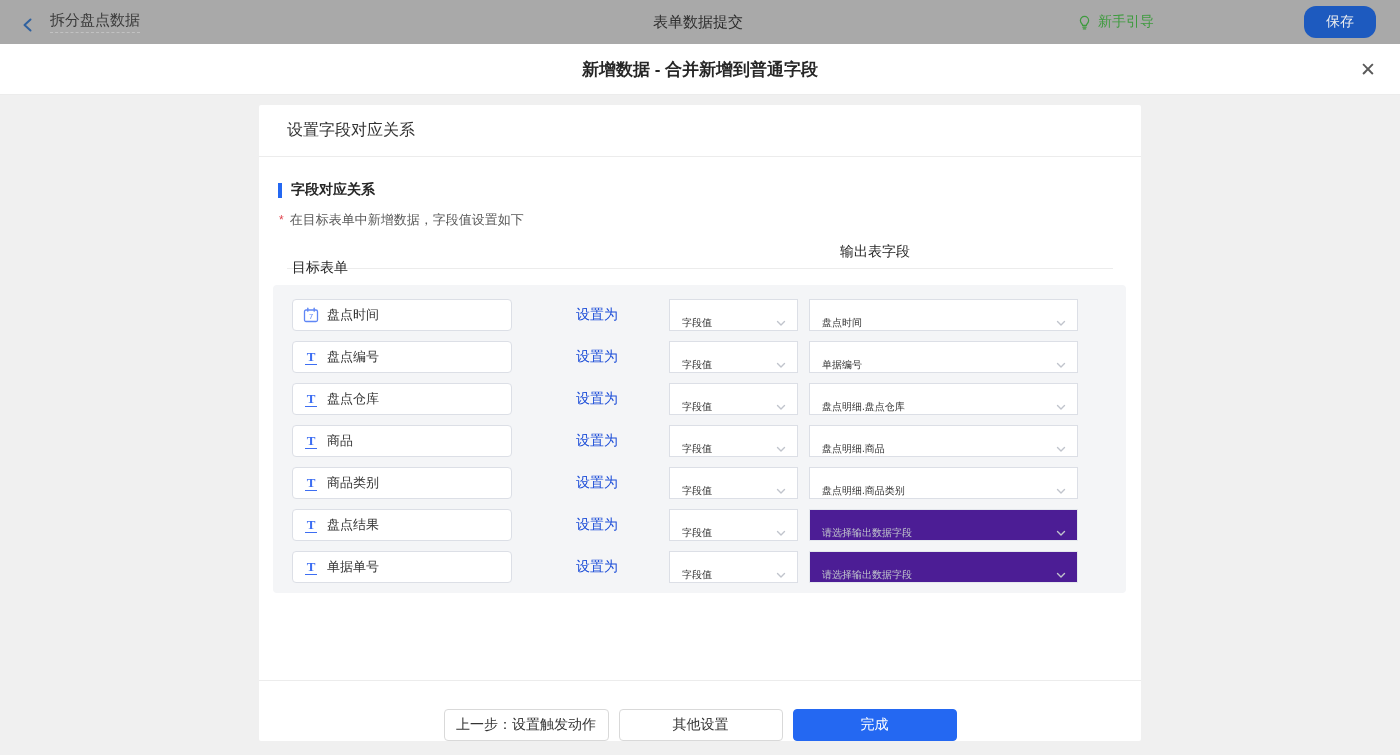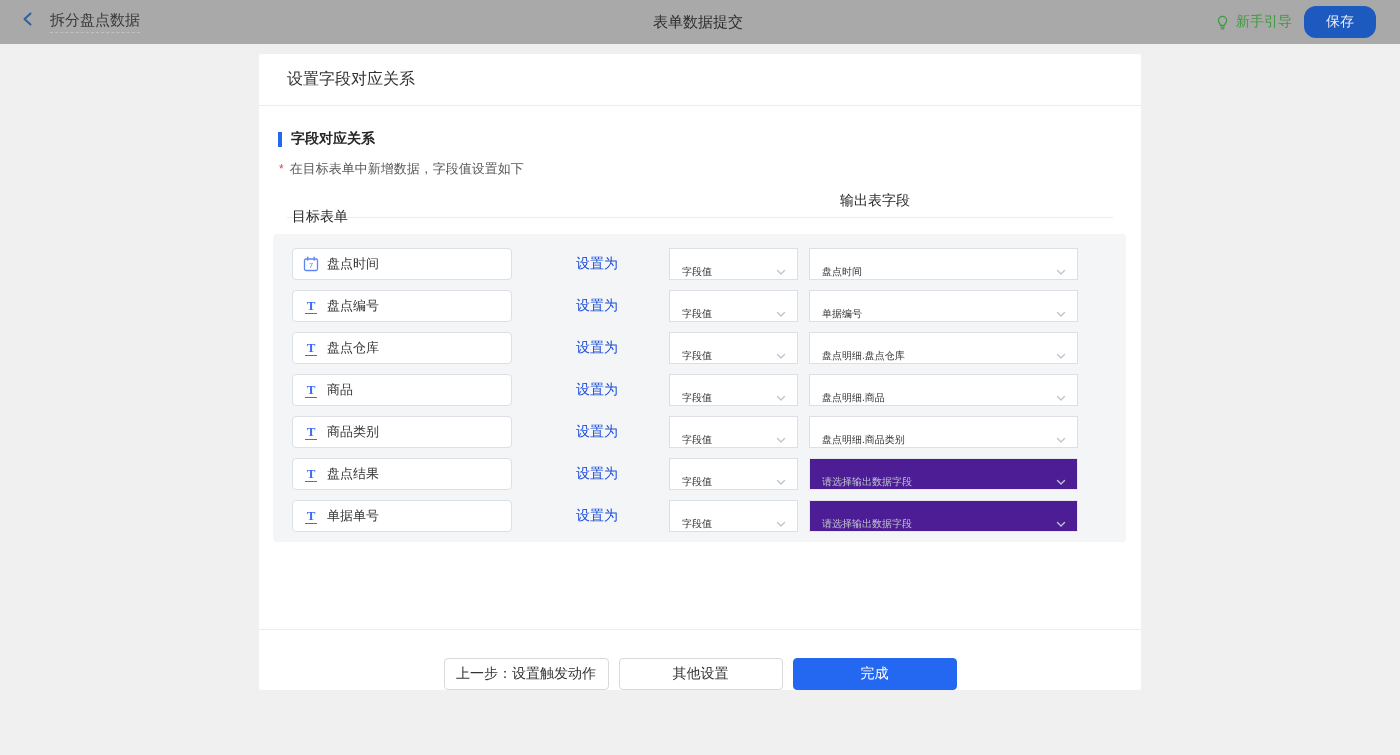--- a/index.html
+++ b/index.html
@@ -12,28 +12,28 @@
   }
   .screen { width: 1400px; height: 755px; display: flex; flex-direction: column; }
 
   
   .topbar {
     height: 44px; flex: 0 0 44px;
     background: #a9a9a9;
     display: flex; align-items: center; justify-content: space-between;
     padding: 0 24px 0 20px;
   }
-  .topbar-left { display: flex; align-items: flex-start; gap: 14px; min-width: 300px; }
+  .topbar-left { display: flex; align-items: flex-end; gap: 14px; min-width: 300px; }
   .back-icon { display: inline-flex; align-items: center; cursor: pointer; }
   .back-label {
     font-size: 15px; color: #3a3a3a; cursor: pointer;
     padding-bottom: 2px; border-bottom: 1px dashed #c2c2c2;
   }
   .topbar-title { font-size: 15px; color: #2e2e2e; text-align: center; flex: 1; }
-  .topbar-right { display: flex; align-items: center; gap: 12px; min-width: 300px; justify-content: flex-end; }
+  .topbar-right { display: flex; align-items: center; gap: 12px; min-width: 300px; justify-content: space-between; }
   .guide { display: inline-flex; align-items: center; gap: 6px; color: #3f9b3f; font-size: 14px; cursor: pointer; }
   .save-btn {
     background: #1d5abf; color: #efefef; border: none; border-radius: 12px;
     font-size: 14px; padding: 7px 22px; cursor: pointer;
     font-family: inherit;
   }
 
   
   .dialog-header {
     height: 51px; flex: 0 0 51px; background: #ffffff;
@@ -143,20 +143,24 @@
               <line x1="6.3" y1="13" x2="9.7" y2="13" stroke="#3f9b3f" stroke-width="1.3" stroke-linecap="round"></line>
               <line x1="6.8" y1="14.8" x2="9.2" y2="14.8" stroke="#3f9b3f" stroke-width="1.3" stroke-linecap="round"></line>
             </svg>
         </span>
         <span>新手引导</span>
       </span>
       <button class="save-btn">保存</button>
     </div>
   </header>
 
+  <div class="dialog-header">
+    <h1 class="dialog-title">新增数据 - 合并新增到普通字段</h1>
+    <span class="close">✕</span>
+  </div>
 
   <main class="main">
     <section class="card">
 
       <div class="card-header">设置字段对应关系</div>
 
       <div class="card-body">
         <div class="section-title">
           <span class="accent-bar"></span>
           <span>字段对应关系</span>

